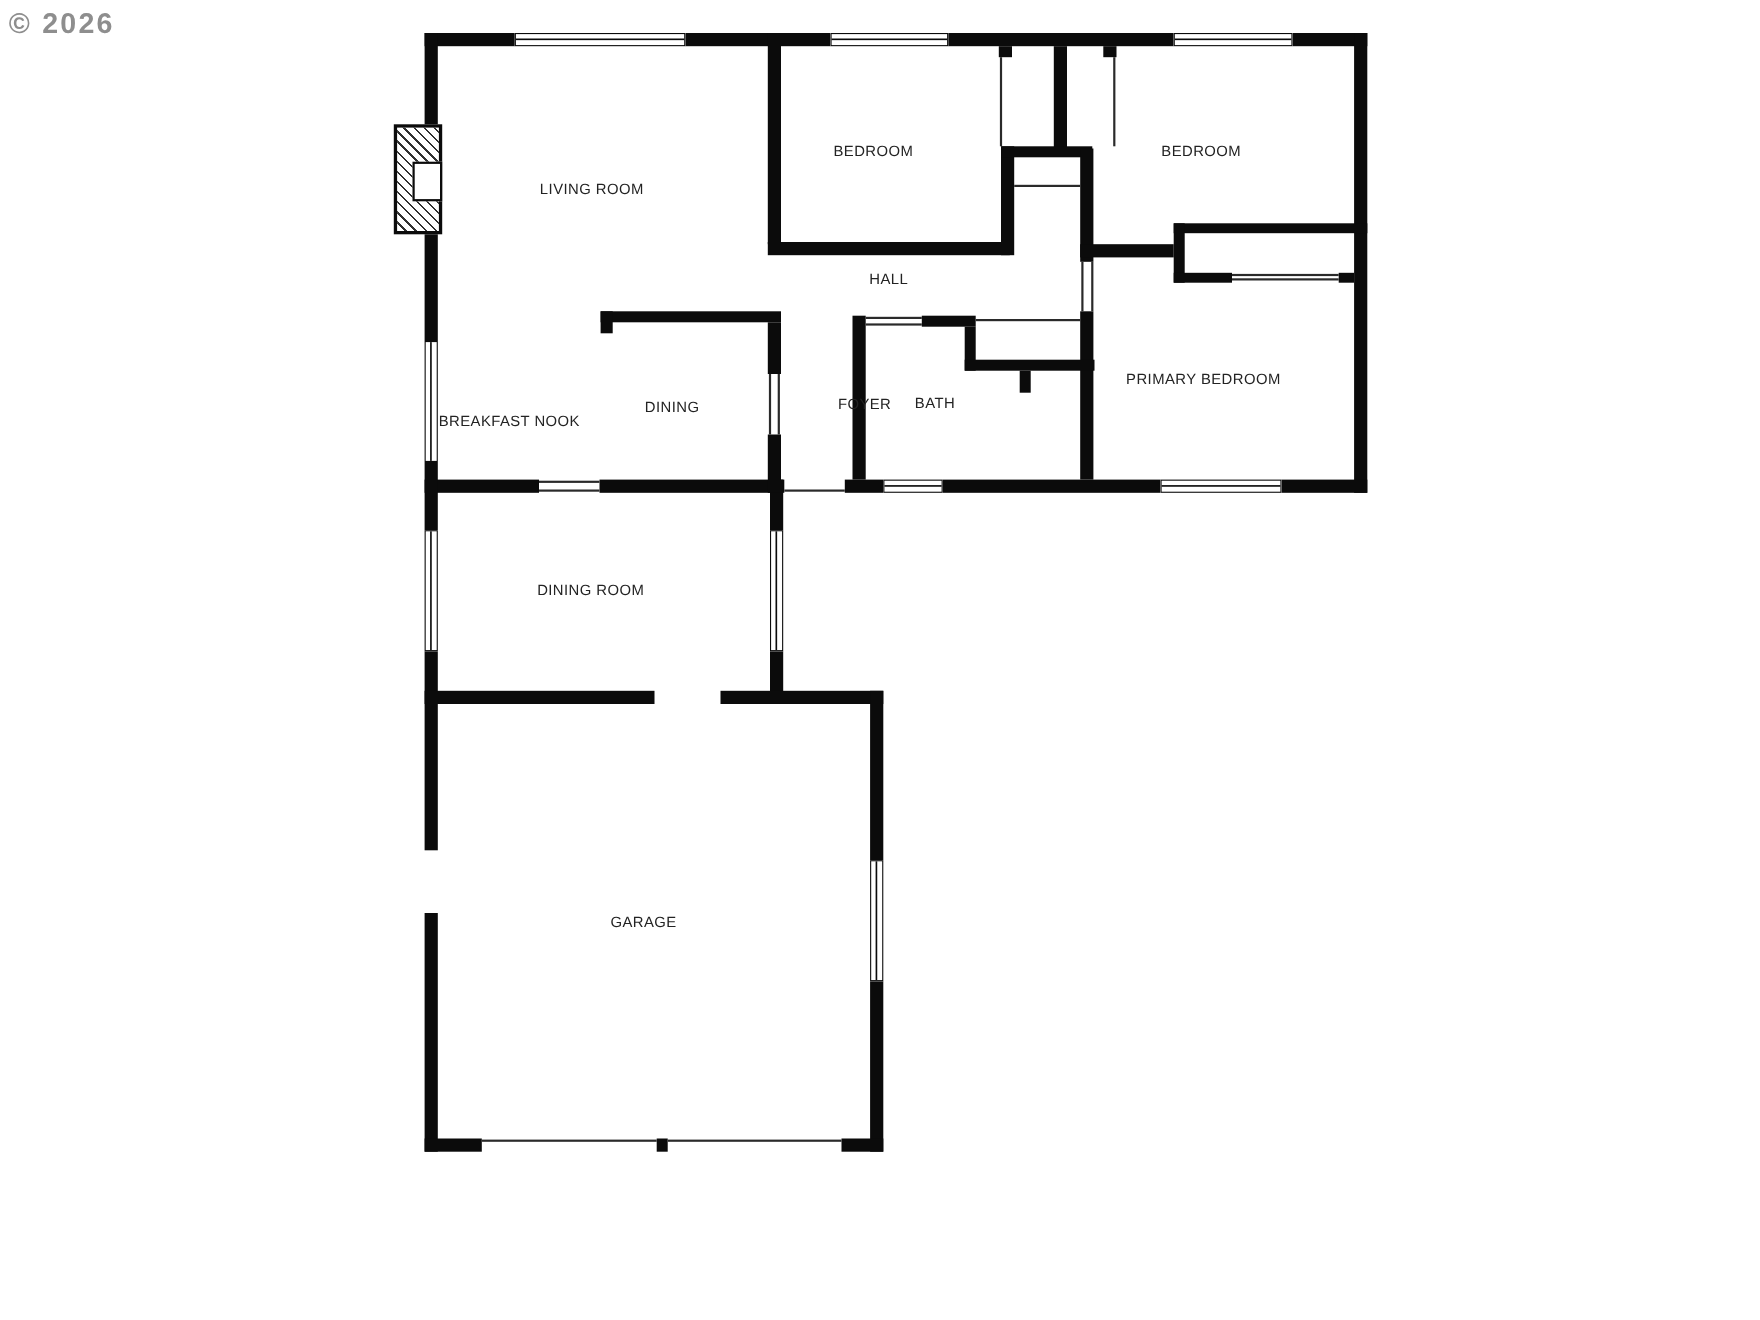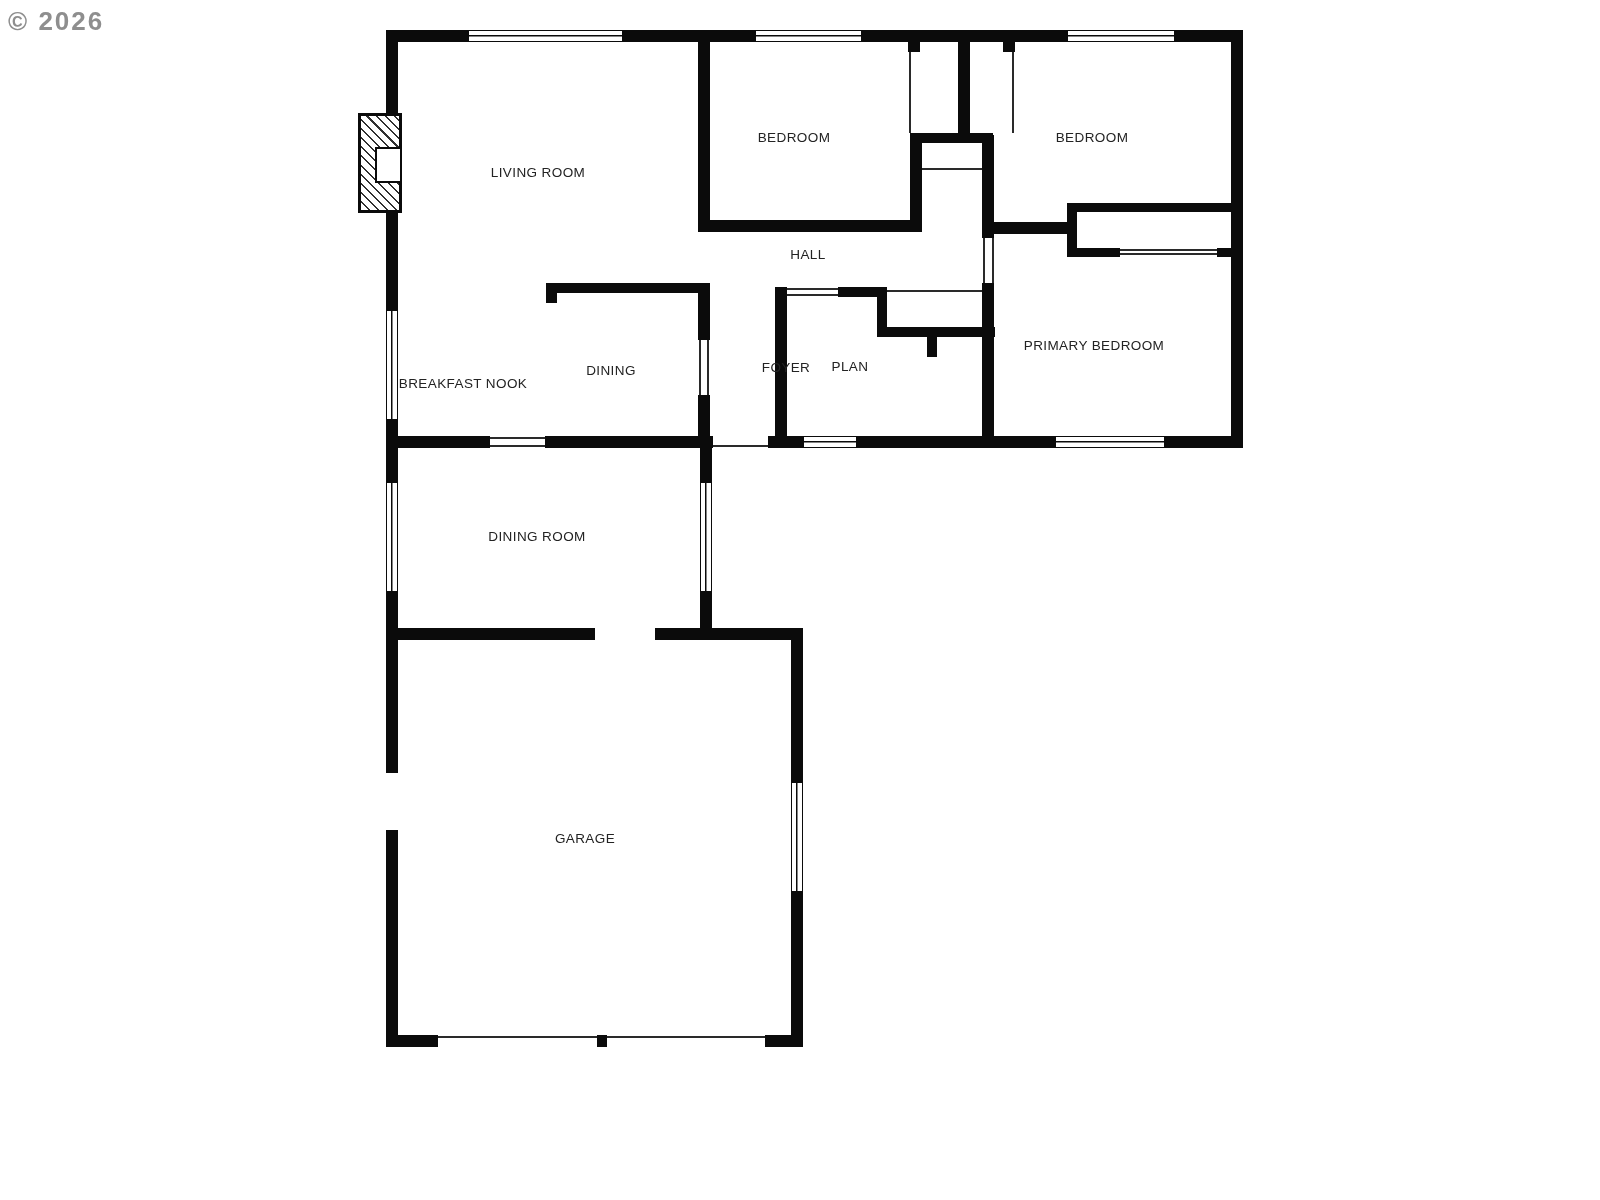--- a/index.html
+++ b/index.html
@@ -103,18 +103,18 @@
       <div class="fireplace" style="left: 358px; top: 113px; width: 44px; height: 100px;">
         <div class="firebox" style="left: 14px; top: 31px; width: 27px; height: 36px;"></div>
       </div>
       <div class="room-label" style="left: 538px; top: 172px;">LIVING ROOM</div>
       <div class="room-label" style="left: 794px; top: 137px;">BEDROOM</div>
       <div class="room-label" style="left: 1092px; top: 137px;">BEDROOM</div>
       <div class="room-label" style="left: 808px; top: 254px;">HALL</div>
       <div class="room-label" style="left: 463px; top: 383px;">BREAKFAST NOOK</div>
       <div class="room-label" style="left: 611px; top: 370px;">DINING</div>
       <div class="room-label" style="left: 766px; top: 367px; margin-left: 20px;">FOYER</div>
-      <div class="room-label" style="left: 850px; top: 366px;">PLAN</div>
+      <div class="room-label" style="left: 850px; top: 366px;">BATH</div>
       <div class="room-label" style="left: 1094px; top: 345px;">PRIMARY BEDROOM</div>
       <div class="room-label" style="left: 537px; top: 536px;">DINING ROOM</div>
       <div class="room-label" style="left: 585px; top: 838px; text-align: center;">GARAGE</div>
     </div>
 </div>
 
 </body></html>

